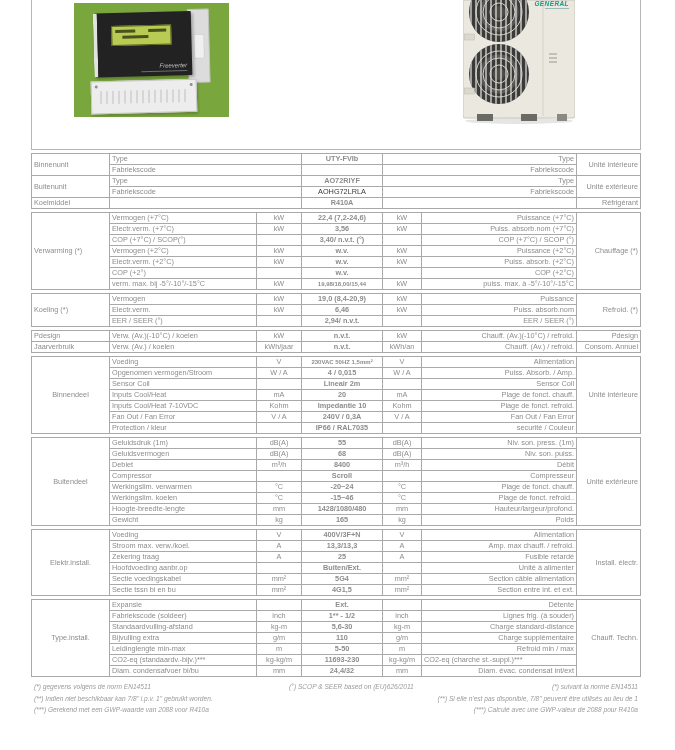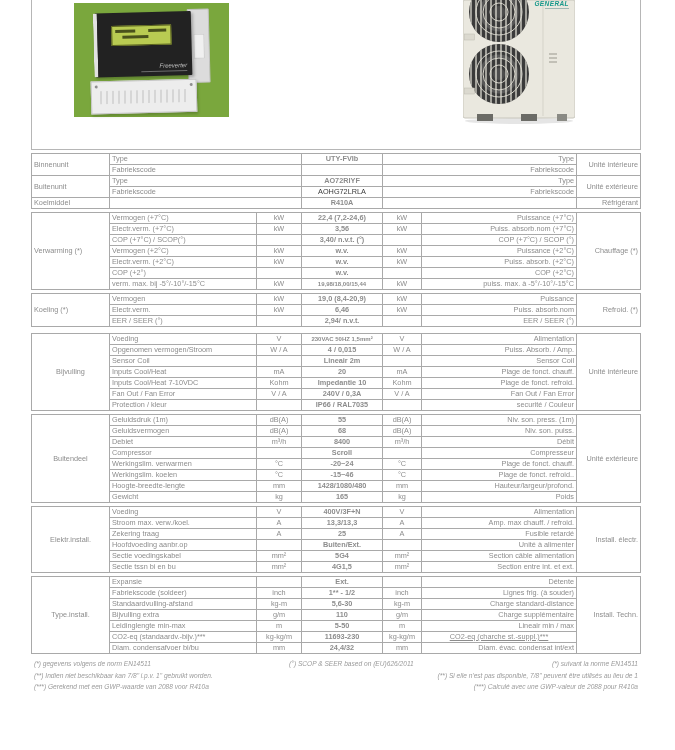--- a/index.html
+++ b/index.html
@@ -42,21 +42,21 @@
                 font-size:7.3px;color:#8d8d8d;white-space:nowrap;overflow:hidden;}
   td.sec-nl{text-align:left;}
   td.sec-nl.center{text-align:center;}
   td.sec-fr{text-align:right;}
   td.lbl{text-align:left;}
   td.unit{text-align:center;}
   td.val{text-align:center;color:#161616;font-weight:bold;}
   td.val.nb{font-weight:normal;color:#3a3a3a;}
   td.val.sm{font-size:6px;}
   td.lbl-fr{text-align:right;}
-  td.lbl-fr.left{text-align:center;text-decoration:underline;}
+  td.lbl-fr.left{text-align:left;}
 
   
   .foot{margin-top:4px;font-size:6.6px;font-style:italic;color:#9a9a9a;}
   .frow{display:flex;justify-content:space-between;height:11.5px;line-height:11.5px;padding:0 3px;}
 </style>
 </head>
 <body>
 
 <div class="page">
   <div class="sheet">
@@ -291,35 +291,53 @@
           <colgroup>
             <col style="width: 78px;">
             <col style="width: 147px;">
             <col style="width: 45px;">
             <col style="width: 81px;">
             <col style="width: 39px;">
             <col style="width: 155px;">
             <col style="width: 64px;">
           </colgroup>
           <tbody>
-          </tbody>
-        </table>
-        <table class="spec">
-          <colgroup>
-            <col style="width: 78px;">
-            <col style="width: 147px;">
-            <col style="width: 45px;">
-            <col style="width: 81px;">
-            <col style="width: 39px;">
-            <col style="width: 155px;">
-            <col style="width: 64px;">
-          </colgroup>
-          <tbody>
-            <tr>
-              <td class="sec-nl center" rowspan="7">Bijvulling</td>
+            <tr>
+              <td class="sec-nl" rowspan="1">Pdesign</td>
+              <td class="lbl">Verw. (Av.)(-10°C) / koelen</td>
+              <td class="unit">kW</td>
+              <td class="val">n.v.t.</td>
+              <td class="unit">kW</td>
+              <td class="lbl-fr">Chauff. (Av.)(-10°C) / refroid.</td>
+              <td class="sec-fr" rowspan="1">Pdesign</td>
+            </tr>
+            <tr>
+              <td class="sec-nl" rowspan="1">Jaarverbruik</td>
+              <td class="lbl">Verw. (Av.) / koelen</td>
+              <td class="unit">kWh/jaar</td>
+              <td class="val">n.v.t.</td>
+              <td class="unit">kWh/an</td>
+              <td class="lbl-fr">Chauff. (Av.) / refroid.</td>
+              <td class="sec-fr" rowspan="1">Consom. Annuel</td>
+            </tr>
+          </tbody>
+        </table>
+        <table class="spec">
+          <colgroup>
+            <col style="width: 78px;">
+            <col style="width: 147px;">
+            <col style="width: 45px;">
+            <col style="width: 81px;">
+            <col style="width: 39px;">
+            <col style="width: 155px;">
+            <col style="width: 64px;">
+          </colgroup>
+          <tbody>
+            <tr>
+              <td class="sec-nl center" rowspan="7">Binnendeel</td>
               <td class="lbl">Voeding</td>
               <td class="unit">V</td>
               <td class="val sm">230VAC 50HZ 1,5mm²</td>
               <td class="unit">V</td>
               <td class="lbl-fr">Alimentation</td>
               <td class="sec-fr" rowspan="7">Unité intérieure</td>
             </tr>
             <tr>
               <td class="lbl">Opgenomen vermogen/Stroom</td>
               <td class="unit">W / A</td>
@@ -503,21 +521,21 @@
             <col style="width: 64px;">
           </colgroup>
           <tbody>
             <tr>
               <td class="sec-nl center" rowspan="7">Type.install.</td>
               <td class="lbl">Expansie</td>
               <td class="unit"></td>
               <td class="val">Ext.</td>
               <td class="unit"></td>
               <td class="lbl-fr">Détente</td>
-              <td class="sec-fr" rowspan="7">Install. Techn.</td>
+              <td class="sec-fr" rowspan="7">Chauff. Techn.</td>
             </tr>
             <tr>
               <td class="lbl">Fabriekscode (soldeer)</td>
               <td class="unit">inch</td>
               <td class="val">1** - 1/2</td>
               <td class="unit">inch</td>
               <td class="lbl-fr">Lignes frig. (à souder)</td>
             </tr>
             <tr>
               <td class="lbl">Standaardvulling-afstand</td>
@@ -531,21 +549,21 @@
               <td class="unit">g/m</td>
               <td class="val">110</td>
               <td class="unit">g/m</td>
               <td class="lbl-fr">Charge supplémentaire</td>
             </tr>
             <tr>
               <td class="lbl">Leidinglengte min-max</td>
               <td class="unit">m</td>
               <td class="val">5-50</td>
               <td class="unit">m</td>
-              <td class="lbl-fr">Lineair min / max</td>
+              <td class="lbl-fr">Refroid min / max</td>
             </tr>
             <tr>
               <td class="lbl">CO2-eq (standaardv.-bijv.)***</td>
               <td class="unit">kg-kg/m</td>
               <td class="val">11693-230</td>
               <td class="unit">kg-kg/m</td>
               <td class="lbl-fr left">CO2-eq (charche st.-suppl.)***</td>
             </tr>
             <tr>
               <td class="lbl">Diam. condensafvoer bi/bu</td>

